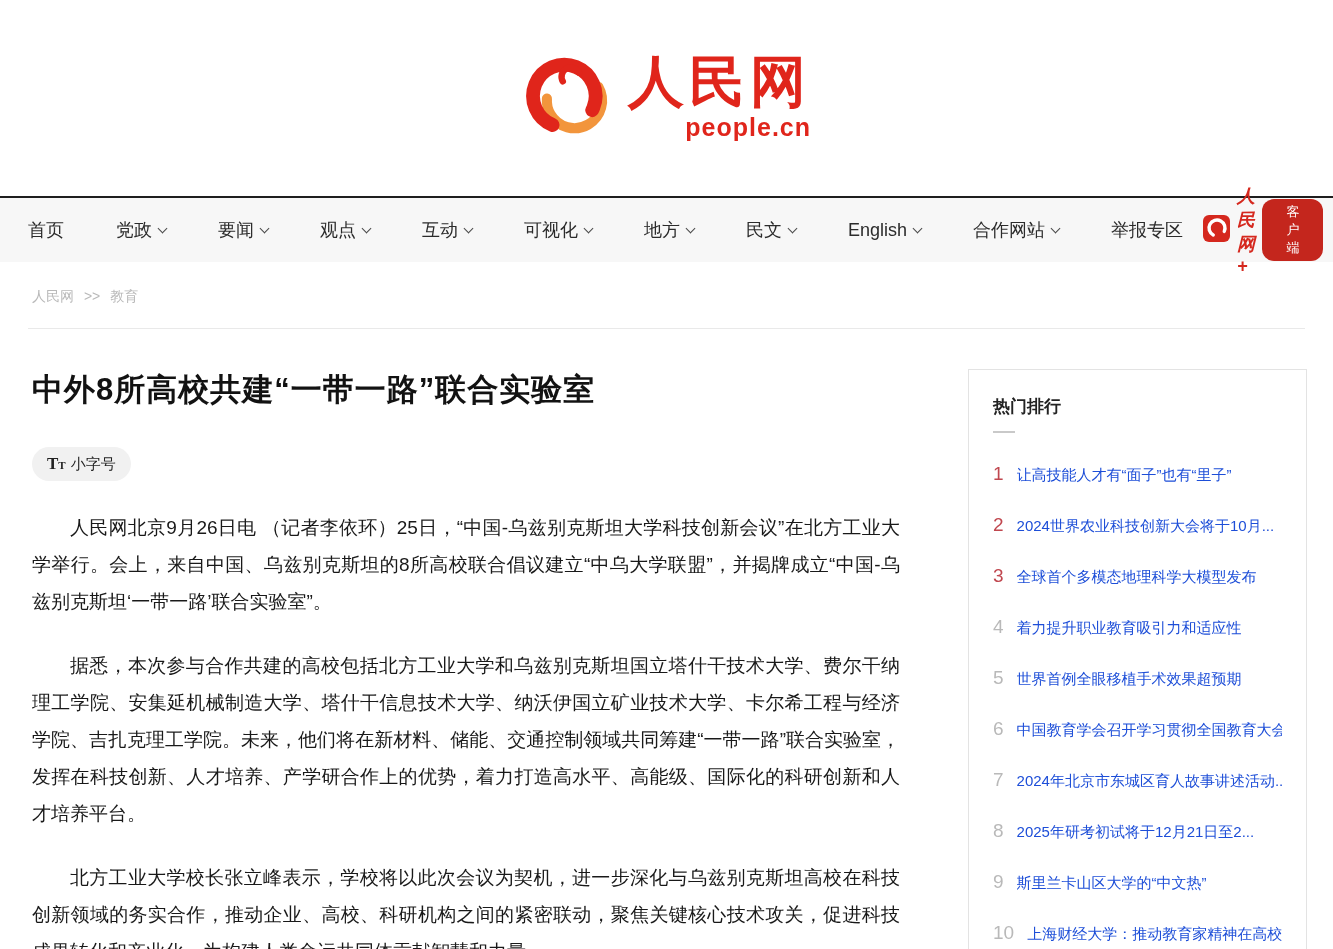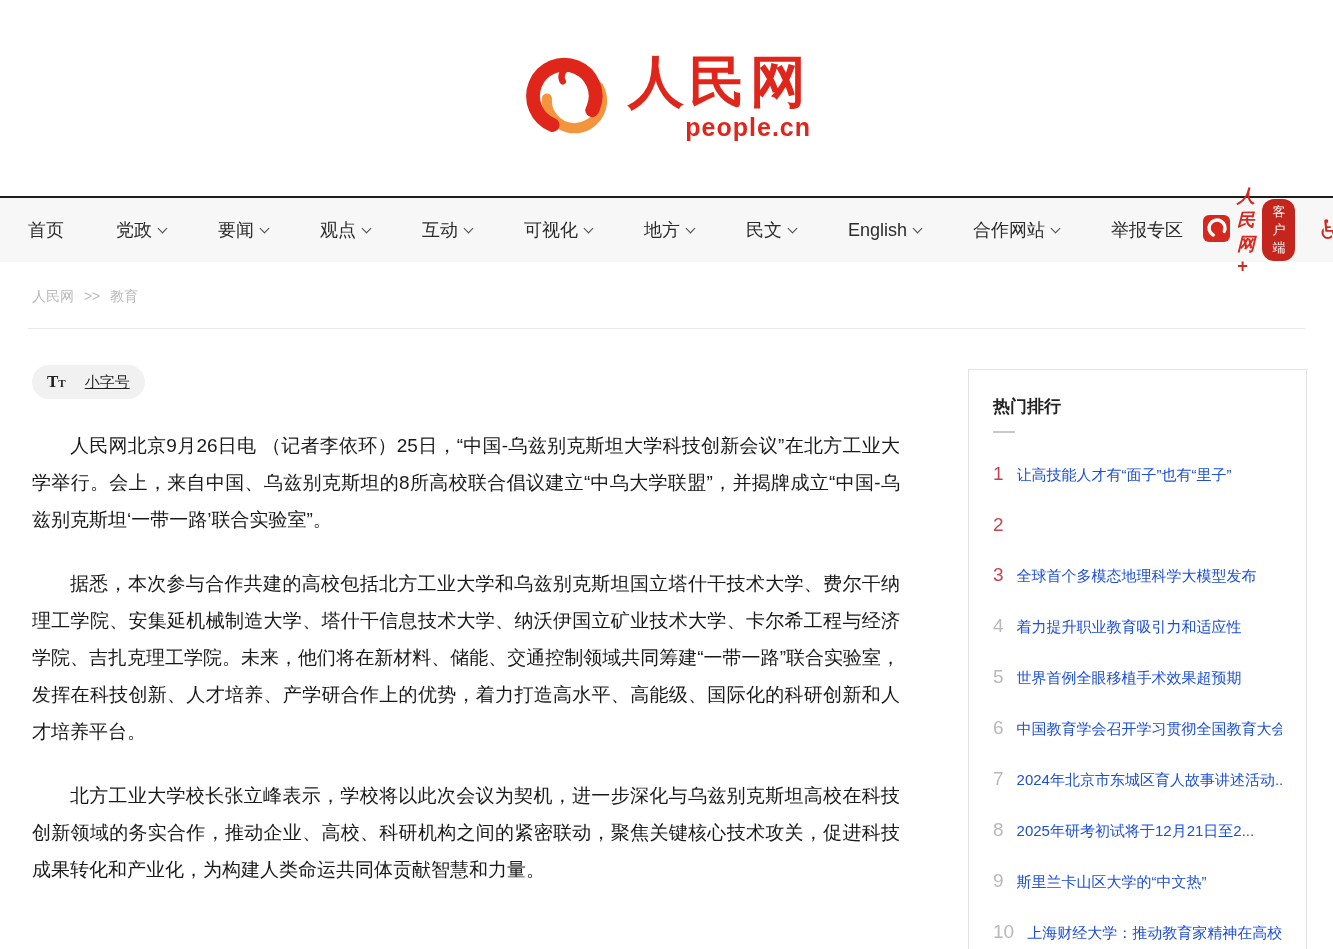--- a/index.html
+++ b/index.html
@@ -16,21 +16,21 @@
   
   .nav { height:66px; background:#f7f7f7; border-top:2px solid #1e1e1e;
          display:flex; align-items:center; padding-left:28px; }
   .nav-list { display:flex; align-items:center; gap:52px; font-size:18px; color:#2b2b2b; }
   .nav-item { display:flex; align-items:center; white-space:nowrap; cursor:pointer; }
   .chevron { width:7px; height:7px; border-right:1.5px solid #4a4a4a; border-bottom:1.5px solid #4a4a4a;
              transform:rotate(45deg); margin-left:7px; margin-top:-4px; }
   .nav-right { margin-left:auto; display:flex; align-items:center; height:100%; }
   .app-badge { display:flex; align-items:center; gap:7px; margin:0 16px 0 20px; cursor:pointer; }
   .badge-brand { color:#d5281e; font-weight:bold; font-style:italic; font-size:18px; }
-  .badge-pill { background:#c4261d; color:#fff; font-size:13px; padding:4px 10px; border-radius:12px; }
+  .badge-pill { background:#c4261d; color:#fff; font-size:13px; padding:4px 24px; border-radius:12px; }
   .access-btn { color:#d02a1e; font-size:27px; margin:0 18px 0 6px; cursor:pointer; line-height:1; }
   .v-divider { width:1px; height:66px; background:#e2e2e2; }
   .hamburger { margin:0 24px; cursor:pointer; }
   .hamburger .bar { display:block; width:27px; height:3.2px; background:#2b2b2b; border-radius:1px; margin:4.6px 0; }
   .search-btn { margin:0 26px; cursor:pointer; display:flex; align-items:center; }
   .login { background:#ebebeb; height:100%; display:flex; align-items:center; padding:0 22px; gap:7px; cursor:pointer; }
 
   
   .breadcrumb { padding:26px 32px 22px; font-size:14px; color:#b9b9b9; }
   .breadcrumb a { color:#b9b9b9; text-decoration:none; cursor:pointer; }
@@ -43,21 +43,21 @@
   .article-title { font-size:31px; font-weight:bold; color:#121212; margin-top:40px; letter-spacing:1px; }
   .meta-row { margin-top:36px; display:flex; align-items:center; justify-content:space-between;
               color:#4f4f4f; font-size:15px; }
   .meta-left { display:flex; align-items:center; }
   .meta-sep { color:#999; margin:0 10px; }
   .source-link { color:#4f4f4f; text-decoration:none; cursor:pointer; }
   .font-size-btn { background:#f1f1f1; border-radius:17px; padding:7px 15px; display:flex;
                    align-items:baseline; color:#222; cursor:pointer; border:0; }
   .fs-T1 { font-family:"Liberation Serif","DejaVu Serif",serif; font-weight:bold; font-size:17px; }
   .fs-T2 { font-family:"Liberation Serif","DejaVu Serif",serif; font-weight:bold; font-size:11px; }
-  .fs-label { font-size:15px; margin-left:19px;text-decoration:underline; }
+  .fs-label { font-size:15px; margin-left:5px; }
   .article-body { margin-top:28px; font-size:19px; line-height:37px; color:#191919; text-align:justify; }
   .article-body p { text-indent:2em; margin-bottom:27px; }
 
   
   .sidebar { margin-left:auto; width:339px; flex:none; margin-top:40px; background:#fff;
              border:1px solid #e3e3e3; padding:25px 24px 10px; min-height:620px; }
   .sb-title { font-size:17px; font-weight:bold; color:#222; }
   .sb-underline { width:22px; height:2px; background:#c9c9c9; margin-top:13px; }
   .sb-list { margin-top:31px; list-style:none; }
   .sb-item { display:flex; align-items:flex-start; gap:13px; margin-bottom:30px; cursor:pointer; }
@@ -164,20 +164,21 @@
 <div class="breadcrumb">
   <a>人民网</a>
   <span class="crumb-sep">&gt;&gt;</span>
   <a>教育</a>
 </div>
 <hr class="rule">
 
 <div class="main">
 
   <div class="article">
+    <h1 class="article-title">中外8所高校共建“一带一路”联合实验室</h1>
 
     <div class="meta-row">
       <button class="font-size-btn">
         <span class="fs-T1">T</span>
         <span class="fs-T2">T</span>
         <span class="fs-label">小字号</span>
       </button>
     </div>
 
     <div class="article-body">
@@ -190,20 +191,21 @@
   <div class="sidebar">
     <div class="sb-title">热门排行</div>
     <div class="sb-underline"></div>
     <ul class="sb-list">
       <li class="sb-item top">
           <span class="sb-rank">1</span>
           <span class="sb-text">让高技能人才有“面子”也有“里子”</span>
         </li>
       <li class="sb-item top">
           <span class="sb-rank">2</span>
+          <span class="sb-text">2024世界农业科技创新大会将于10月...</span>
         </li>
       <li class="sb-item top">
           <span class="sb-rank">3</span>
           <span class="sb-text">全球首个多模态地理科学大模型发布</span>
         </li>
       <li class="sb-item">
           <span class="sb-rank">4</span>
           <span class="sb-text">着力提升职业教育吸引力和适应性</span>
         </li>
       <li class="sb-item">

